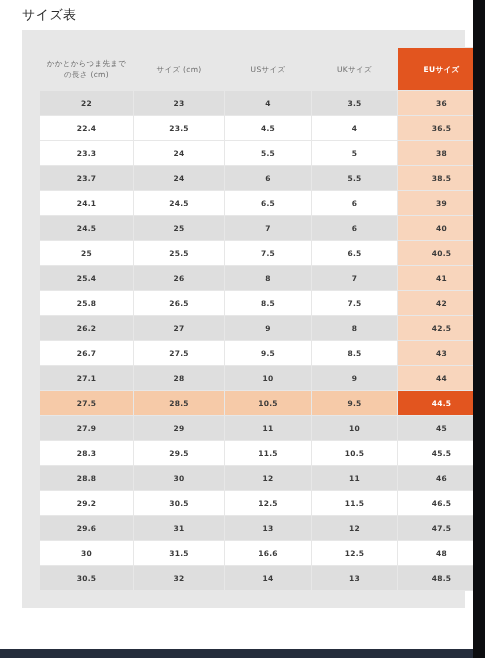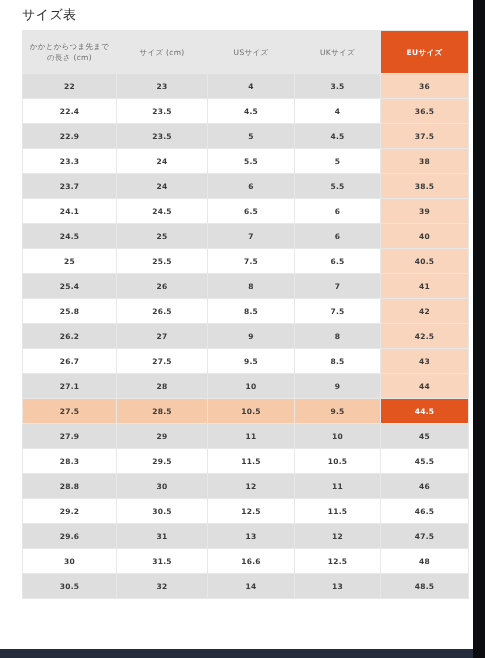--- a/index.html
+++ b/index.html
@@ -47,21 +47,21 @@
     white-space: nowrap;
   }
 
   
   #table-wrap {
     position: absolute;
     left: 22px;
     top: 30px;
     width: 443px;
     background: #e7e7e7;
-    padding: 0;
+    padding: 17px;
     box-sizing: border-box;
   }
 
   table.size-table {
     width: 443px;
     border-collapse: separate;
     border-spacing: 1px 1px;
     table-layout: fixed;
     background: #e7e7e7;
   }
@@ -158,27 +158,20 @@
             <td>3.5</td>
             <td class="eu-tint">36</td>
           </tr>
           <tr>
             <td>22.4</td>
             <td>23.5</td>
             <td>4.5</td>
             <td>4</td>
             <td class="eu-tint">36.5</td>
           </tr>
-          <tr class="alt">
-            <td>22.9</td>
-            <td>23.5</td>
-            <td>5</td>
-            <td>4.5</td>
-            <td class="eu-tint">37.5</td>
-          </tr>
           <tr>
             <td>23.3</td>
             <td>24</td>
             <td>5.5</td>
             <td>5</td>
             <td class="eu-tint">38</td>
           </tr>
           <tr class="alt">
             <td>23.7</td>
             <td>24</td>

